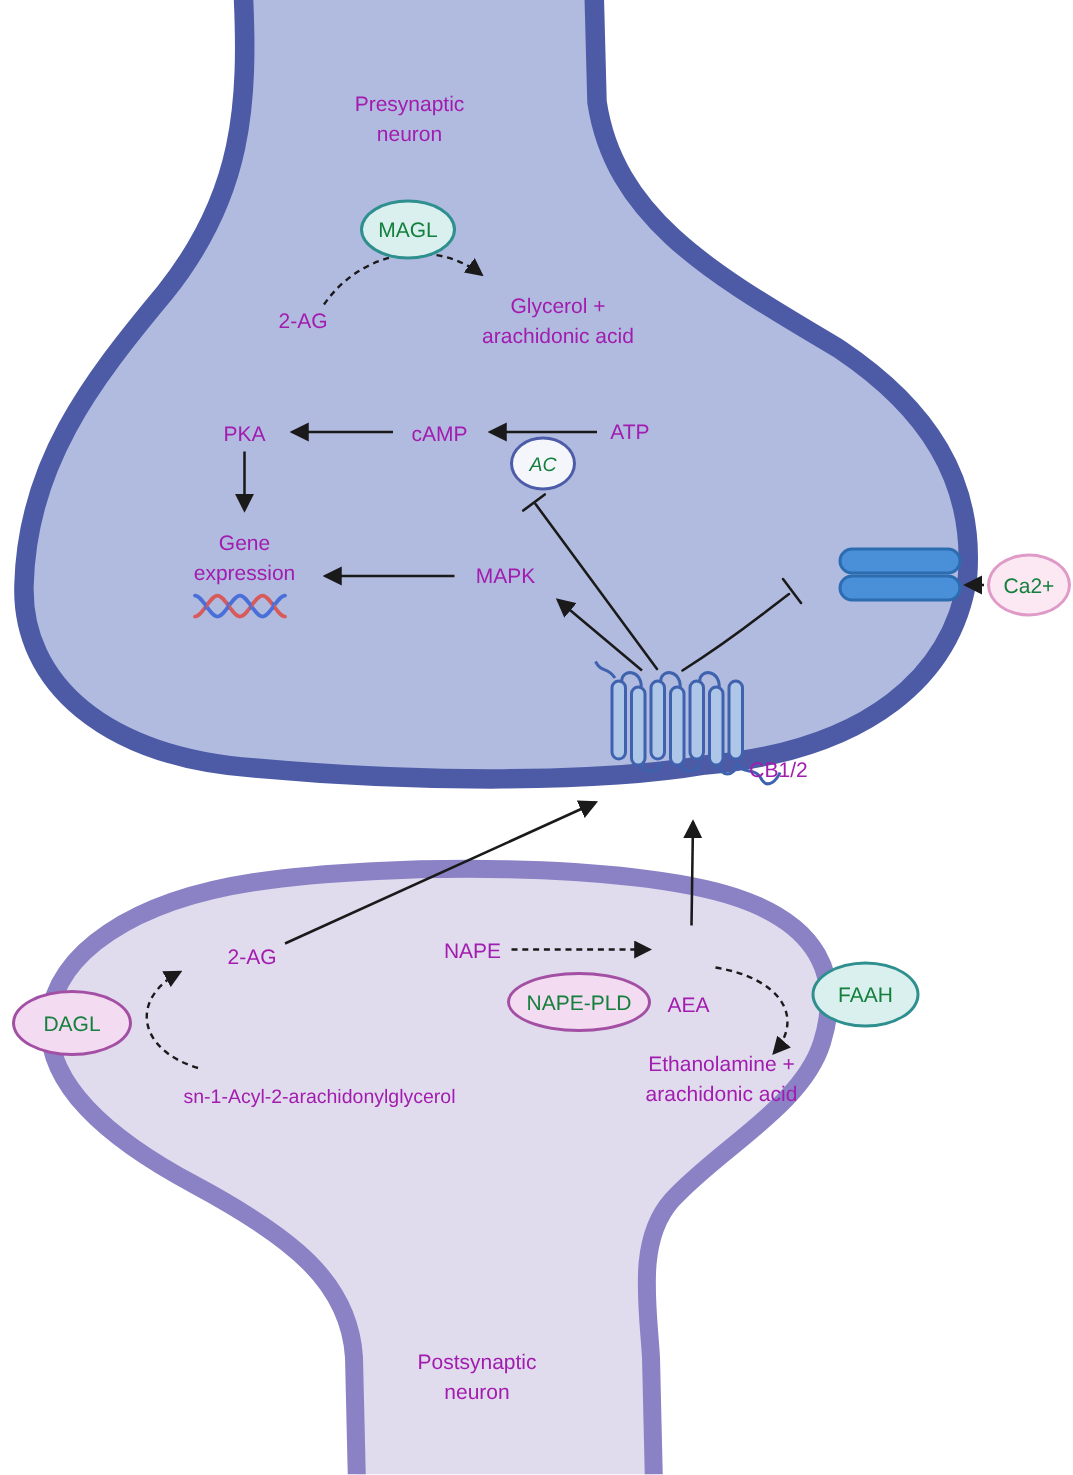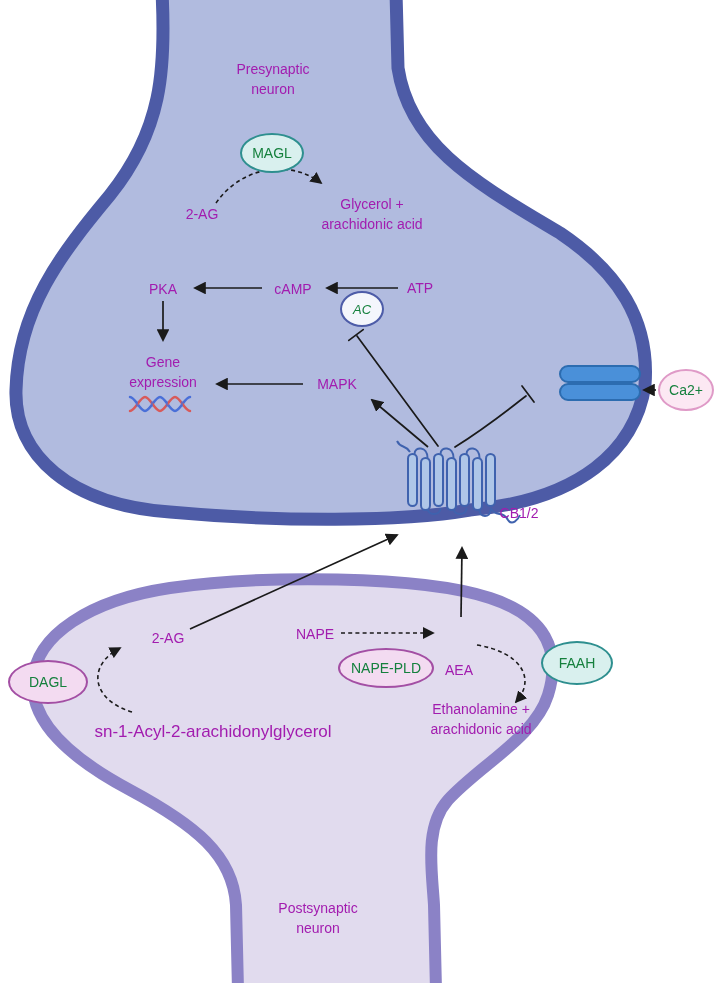--- a/index.html
+++ b/index.html
@@ -6,21 +6,21 @@
   .stage{
     position:relative;width:715px;height:983px;background:#ffffff;overflow:hidden;
     font-family:"Liberation Sans", sans-serif;color:#111111;
   }
   svg.layer{position:absolute;left:0;top:0;width:715px;height:983px;}
   .lbl{
     position:absolute;transform:translate(-50%,-50%);
     text-align:center;white-space:pre-line;font-size:14px;line-height:1.45;color:#a21caf;
     pointer-events:none;
   }
-  .lbl.small{font-size:17px;}
+  .lbl.small{font-size:13px;}
   .oval{
     position:absolute;transform:translate(-50%,-50%);
     display:flex;align-items:center;justify-content:center;
     border-radius:50%;border:2px solid #000;font-size:14px;color:#15803d;
     box-sizing:border-box;
   }
   .oval.teal{background:#d9f0ee;border-color:#2e8f8f;}
   .oval.pink{background:#f3dbf1;border-color:#a34fa4;border-width:2.5px;}
   .oval.blue{background:#f4f6fc;border-color:#4d5ca8;font-size:13px;}
   .oval.rose{background:#fce8f3;border-color:#df9ac7;}

